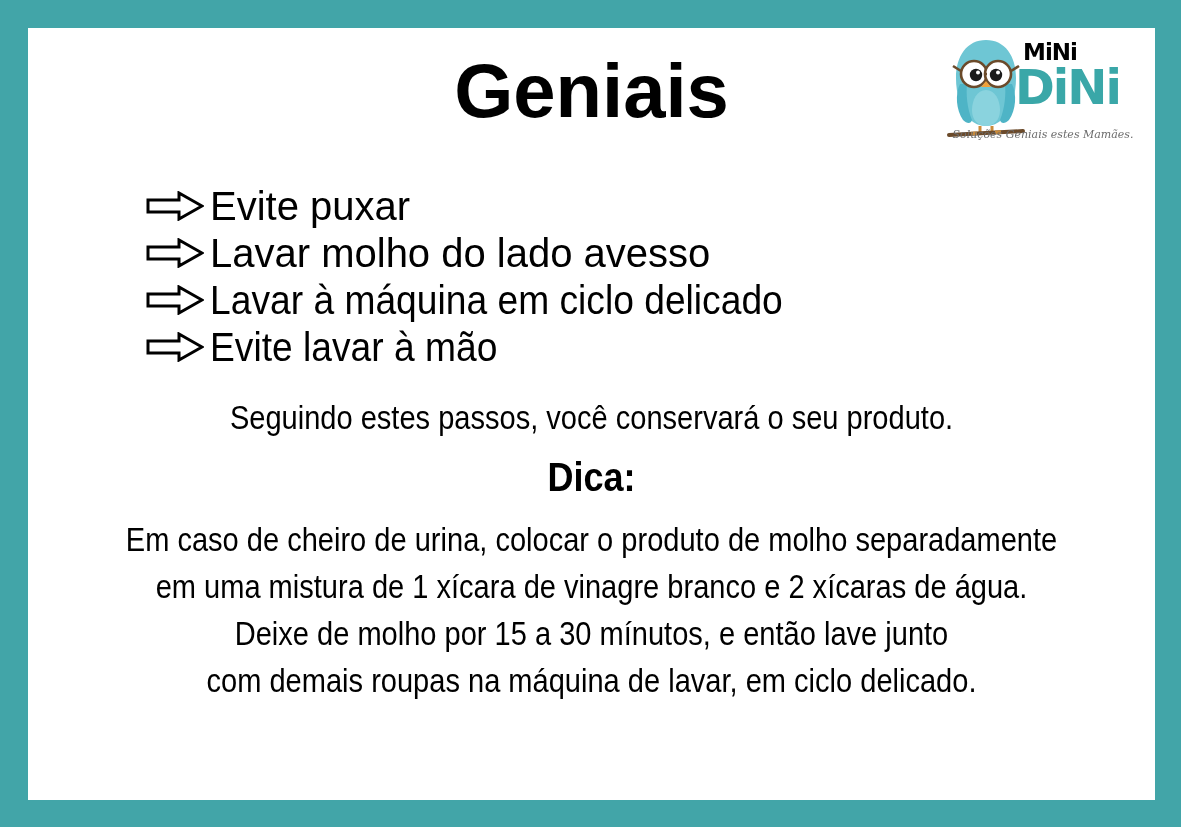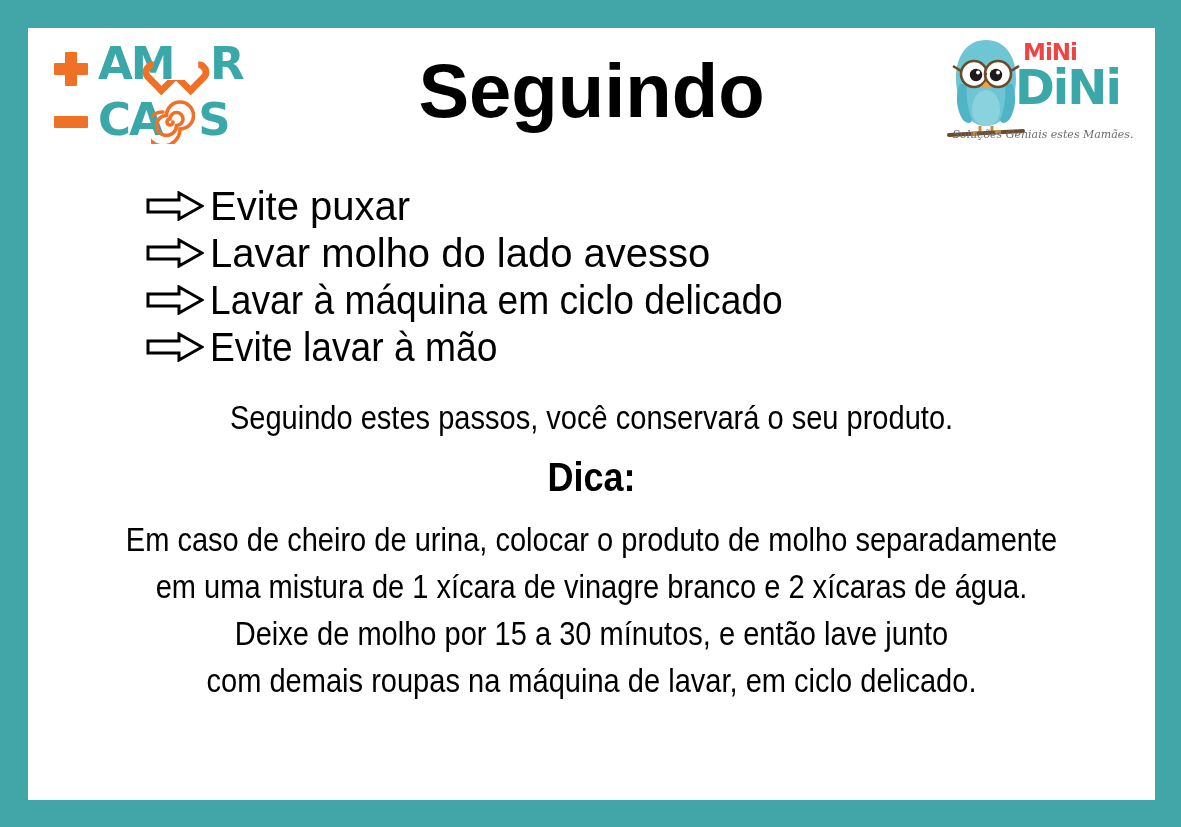--- a/index.html
+++ b/index.html
@@ -164,21 +164,21 @@
     position: absolute;
     left: 68px;
     top: 10px;
     width: 125px;
   }
   .brand-mini {
     font-family: "DejaVu Sans", sans-serif;
     font-weight: bold;
     font-size: 23px;
     line-height: 24px;
-    color: #ef4444;
+    color: #000000;
     letter-spacing: -1px;
     margin-left: 8px;
   }
   .brand-dini {
     font-family: "DejaVu Sans", sans-serif;
     font-weight: bold;
     font-size: 48px;
     line-height: 46px;
     color: #3aa7a8;
     letter-spacing: -2px;
@@ -261,43 +261,22 @@
   .tip-body .tip-line { display: block; white-space: nowrap; }
 </style>
 </head>
 <body>
 
 <div id="care-card">
   <div id="card-panel">
 
     <div class="header">
 
-      <div class="logo-amor-caos">
-        <div class="logo-row">
-          <span class="sign-plus"></span>
-          <span class="word"><span>AM</span><span class="gap">O</span><span>R</span></span>
-          <span class="heart-o"></span>
-        </div>
-        <div class="logo-row">
-          <span class="sign-minus"></span>
-          <span class="word"><span>CA</span><span class="gap">O</span><span>S</span></span>
-          <span class="spiral-o">
-            <svg width="44" height="44" viewBox="0 0 44 44">
-              <path d="M22 22 m0 0
-                       a3 3 0 1 1 -3 -3
-                       a6.5 6.5 0 1 1 6.5 6.5
-                       a10 10 0 1 1 -10 -10
-                       a13.5 13.5 0 1 1 13.5 13.5
-                       a17 17 0 1 1 -17 -17" fill="none" stroke="#f07026" stroke-width="3.6" stroke-linecap="round"></path>
-            </svg>
-          </span>
-        </div>
-      </div>
-
-      <div class="card-title">Seguindo</div>
+
+      <div class="card-title">Geniais</div>
 
       <div class="logo-minidini">
         <div class="owl-wrap">
           <svg width="78" height="110" viewBox="0 0 78 110">
 
             <path d="M39 6
                      C20 6 9 22 9 44
                      C9 52 10 60 13 68
                      C17 82 26 92 39 92
                      C52 92 61 82 65 68

